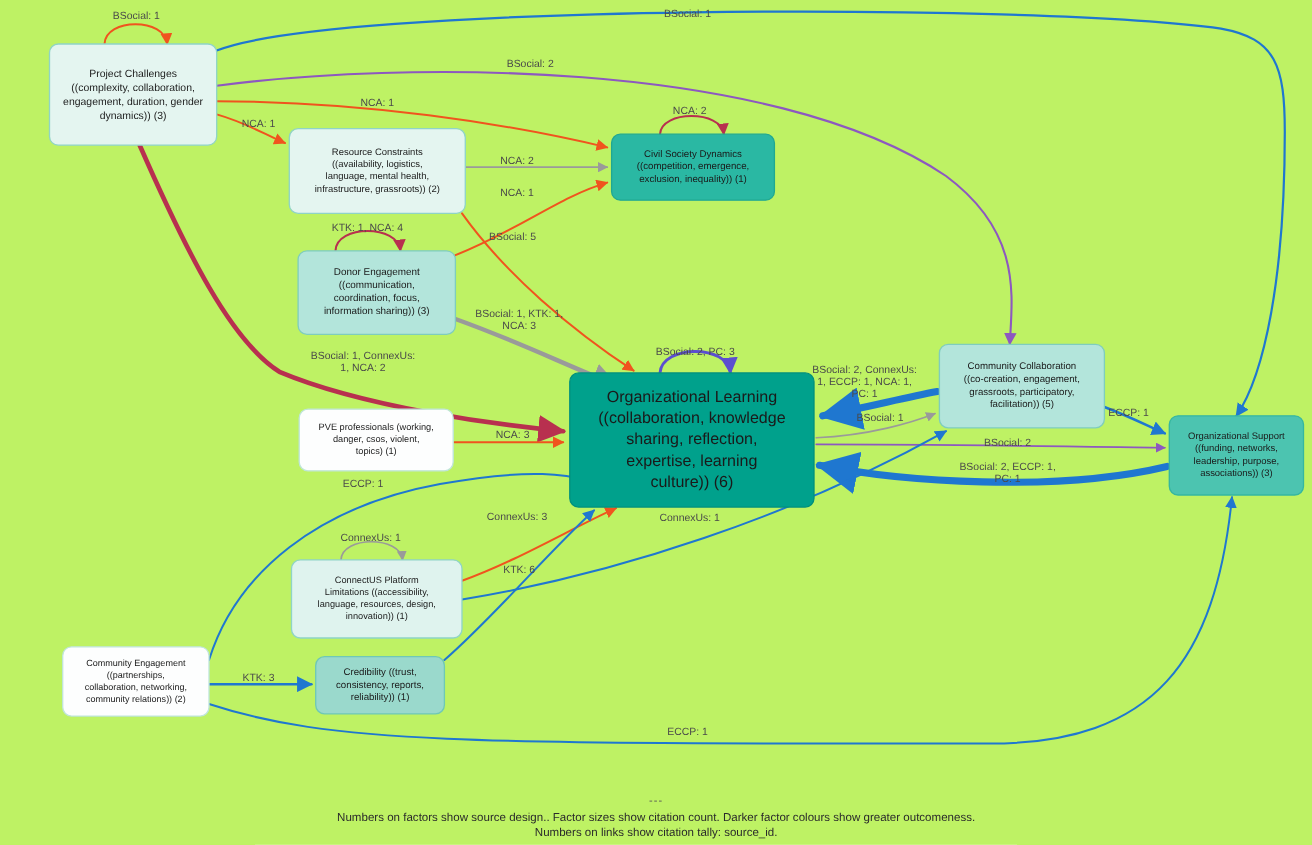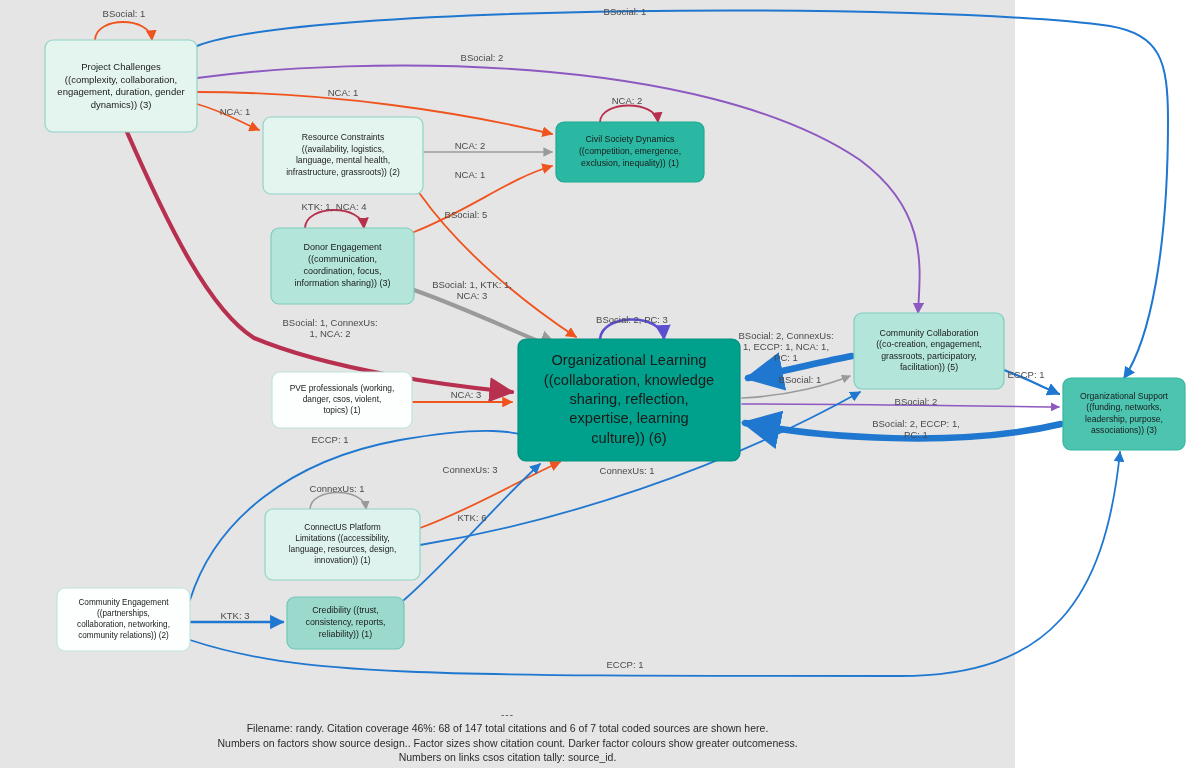--- a/index.html
+++ b/index.html
@@ -8,23 +8,23 @@
     background: #ffffff;
   }
   body {
     width: 1193px;
     height: 768px;
     font-family: "Liberation Sans", sans-serif;
     overflow: hidden;
   }
   #stage {
     position: relative;
-    width: 1015px;
+    width: 1193px;
     height: 768px;
-    background: #e5e5e5;
+    background: #bef264;
   }
   svg#graph {
     position: absolute;
     left: 0;
     top: 0;
     width: 1193px;
     height: 768px;
   }
   .node-rect {
     stroke-width: 1.2;
@@ -187,17 +187,16 @@
         </g>
         <g>
           <rect class="node-rect" x="287" y="597" width="117" height="52" rx="8" ry="8" fill="#9ad9cc" stroke="#6fc8b5"></rect>
           <text class="node-label" x="345.5" y="611.384" font-size="8.8" fill="#13302b"><tspan x="345.5" dy="0">Credibility ((trust,</tspan><tspan x="345.5" dy="11.616000000000001">consistency, reports,</tspan><tspan x="345.5" dy="11.616000000000001">reliability)) (1)</tspan></text>
         </g>
       </g>
   </svg>
 
   <div class="footer">
     <div class="dots">---</div>
-    <div>Filename: randy. Citation coverage 46%: 68 of 147 total citations and 6 of 7 total coded sources are shown here.</div>
     <div>Numbers on factors show source design.. Factor sizes show citation count. Darker factor colours show greater outcomeness.</div>
-    <div>Numbers on links csos citation tally: source_id.</div>
+    <div>Numbers on links show citation tally: source_id.</div>
   </div>
 </div>
 
 </body></html>

